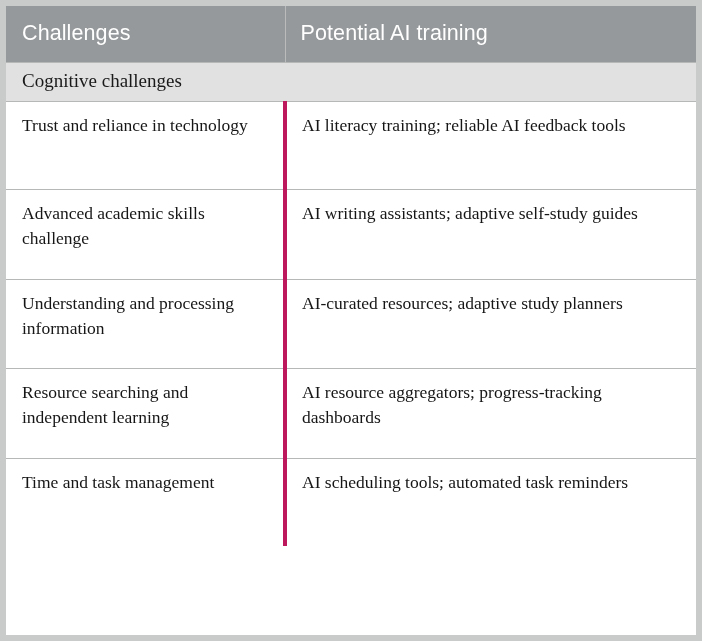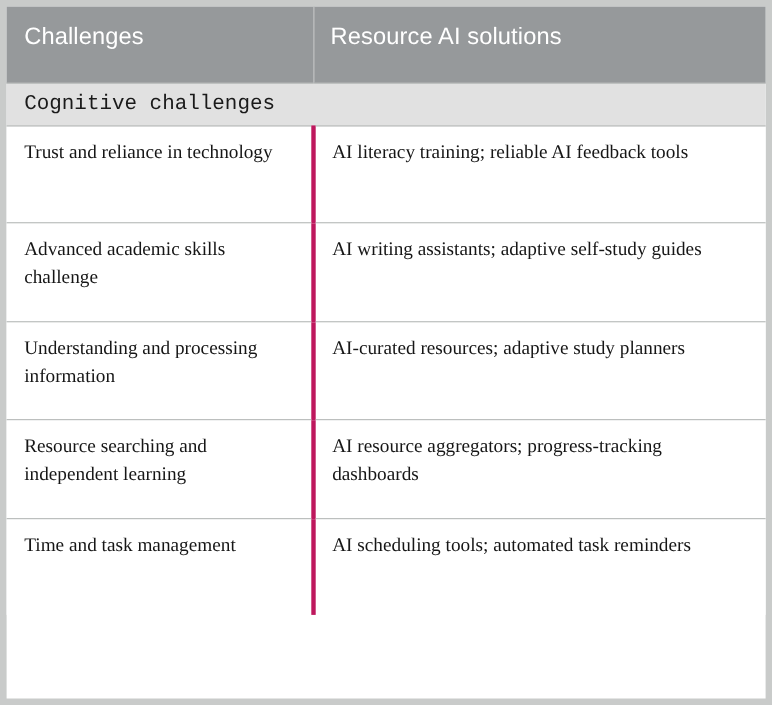--- a/index.html
+++ b/index.html
@@ -36,35 +36,35 @@
 
   
   tr.header-row th {
     background: #96999b;
     color: #ffffff;
     font-family: "Liberation Sans", sans-serif;
     font-weight: normal;
     font-size: 21.5px;
     text-align: left;
     vertical-align: middle;
-    padding: 9px 0 24px 16px;
+    padding: 9px 0 11px 16px;
     height: 36px;
     border: none;
     letter-spacing: 0.1px;
   }
   tr.header-row th.th-solution {
     border-left: 1px solid #b9bcbb;
     padding-left: 15px;
   }
 
   
   tr.section-row td {
     background: #e1e1e1;
     color: #1a1a1a;
-    font-family: Liberation Mono, monospace;
+    font-family: Liberation Serif, serif;
     font-size: 19px;
     text-align: left;
     vertical-align: middle;
     padding: 7px 0 9px 16px;
     height: 21px;
     border-top: 1px solid #b5b8b7;
     border-bottom: 1px solid #b5b8b7;
   }
 
   
@@ -96,21 +96,21 @@
 
 <div class="table-frame">
   <table class="data-table">
     <colgroup>
       <col class="col-challenge">
       <col class="col-solution">
     </colgroup>
     <thead>
       <tr class="header-row">
         <th class="th-challenge">Challenges</th>
-        <th class="th-solution">Resource AI solutions</th>
+        <th class="th-solution">Potential AI training</th>
       </tr>
     </thead>
     <tbody>
 
       <tr class="section-row">
         <td colspan="2">Cognitive challenges</td>
       </tr>
 
       <tr class="body-row tall-row">
         <td class="cell-challenge">Trust and reliance in technology</td>

